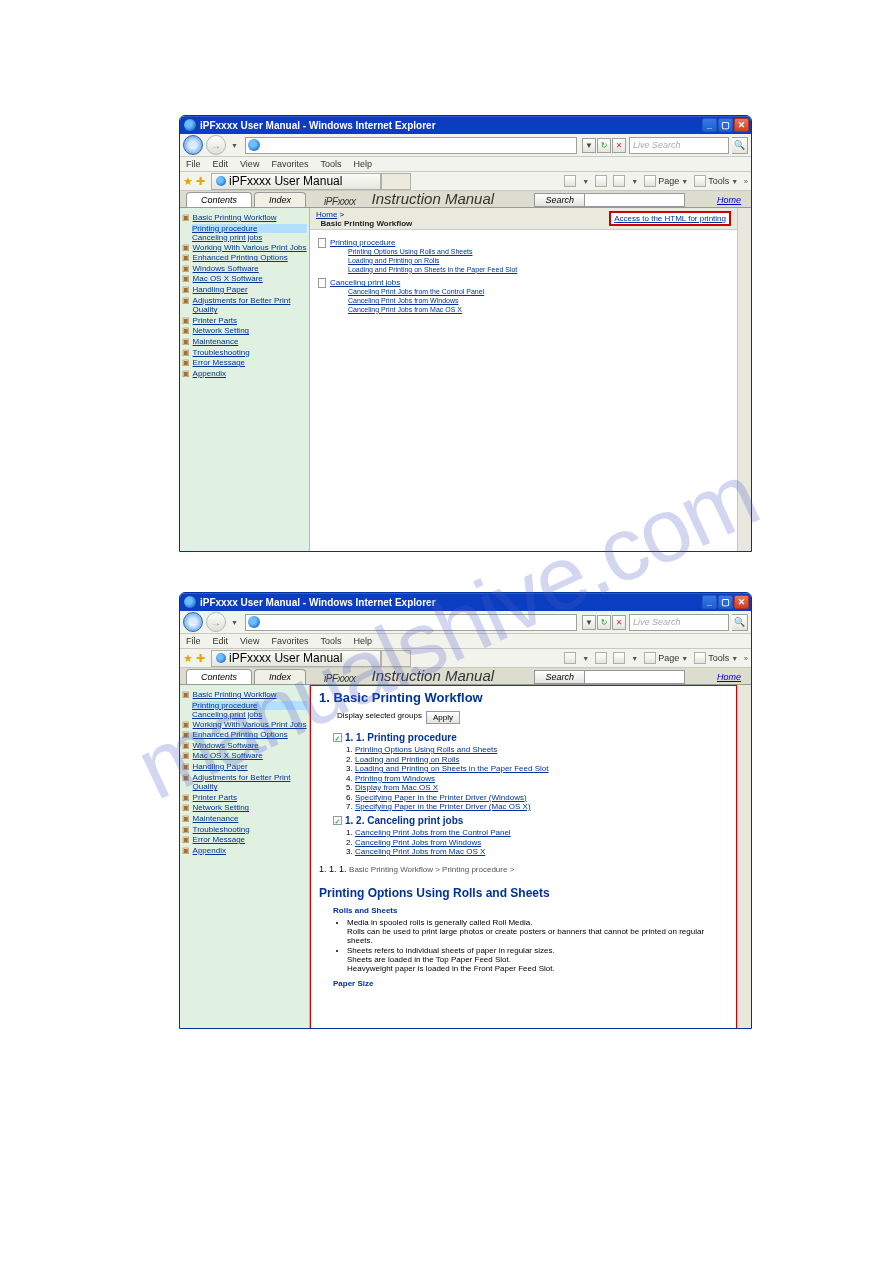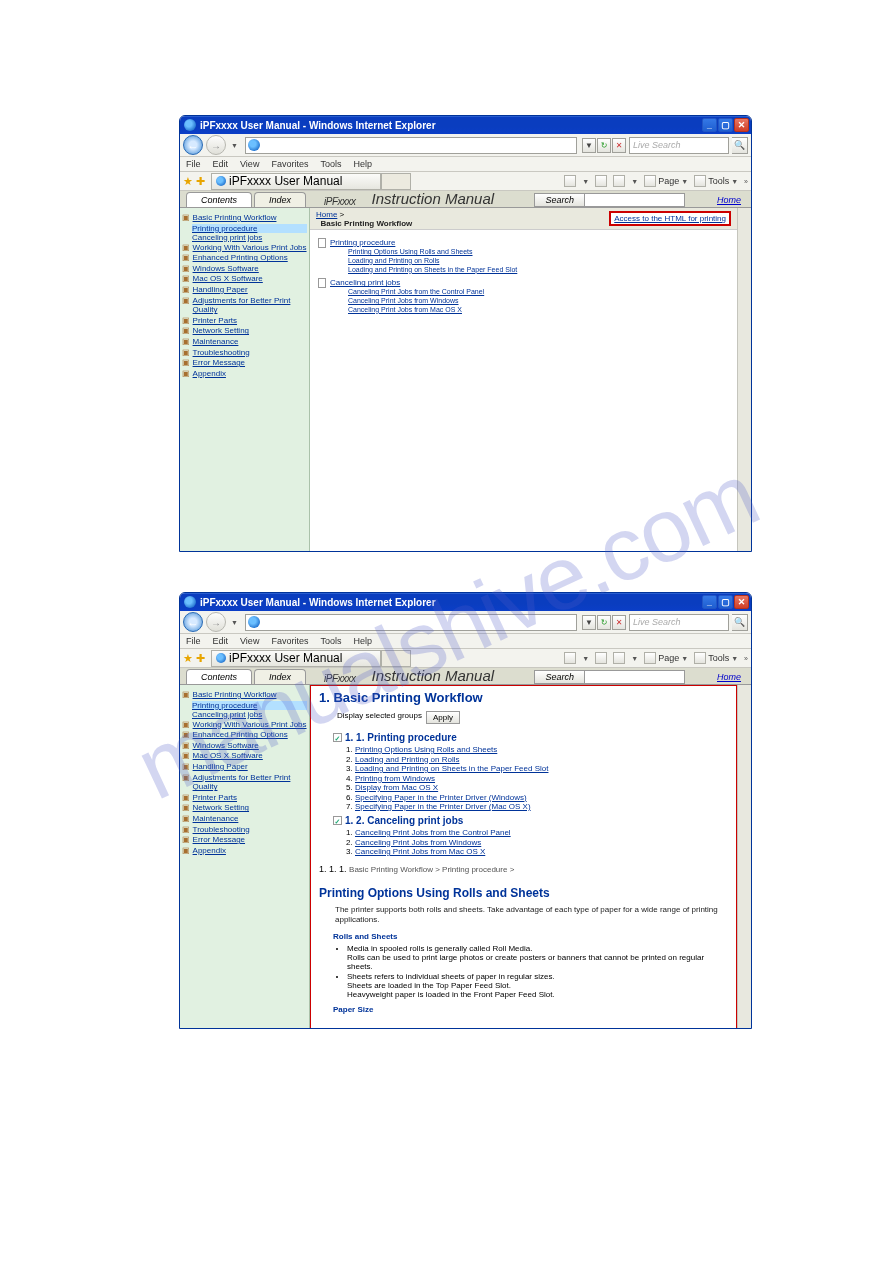--- a/index.html
+++ b/index.html
@@ -575,21 +575,20 @@
 
         <div class="subh"><span class="chk">✓</span><span>1. 2. Canceling print jobs</span></div>
         <ol class="ol">
           <li><a>Canceling Print Jobs from the Control Panel</a></li>
           <li><a>Canceling Print Jobs from Windows</a></li>
           <li><a>Canceling Print Jobs from Mac OS X</a></li>
         </ol>
 
         <div class="num111"><span>1. 1. 1.</span> <span class="bc">Basic Printing Workflow &gt; Printing procedure &gt;</span></div>
         <div class="doch2">Printing Options Using Rolls and Sheets</div>
-        <div class="bodytext">The printer supports both rolls and sheets. Take advantage of each type of paper for a wide range of printing applications.</div>
 
         <div class="bodyh">Rolls and Sheets</div>
         <ul class="bullets">
           <li><span>Media in spooled rolls is generally called Roll Media.</span><br><span>Rolls can be used to print large photos or create posters or banners that cannot be printed on regular sheets.</span></li>
           <li><span>Sheets refers to individual sheets of paper in regular sizes.</span><br><span>Sheets are loaded in the Top Paper Feed Slot.</span><br><span>Heavyweight paper is loaded in the Front Paper Feed Slot.</span></li>
         </ul>
 
         <div class="bodyh">Paper Size</div>
       </div>
     </div>

